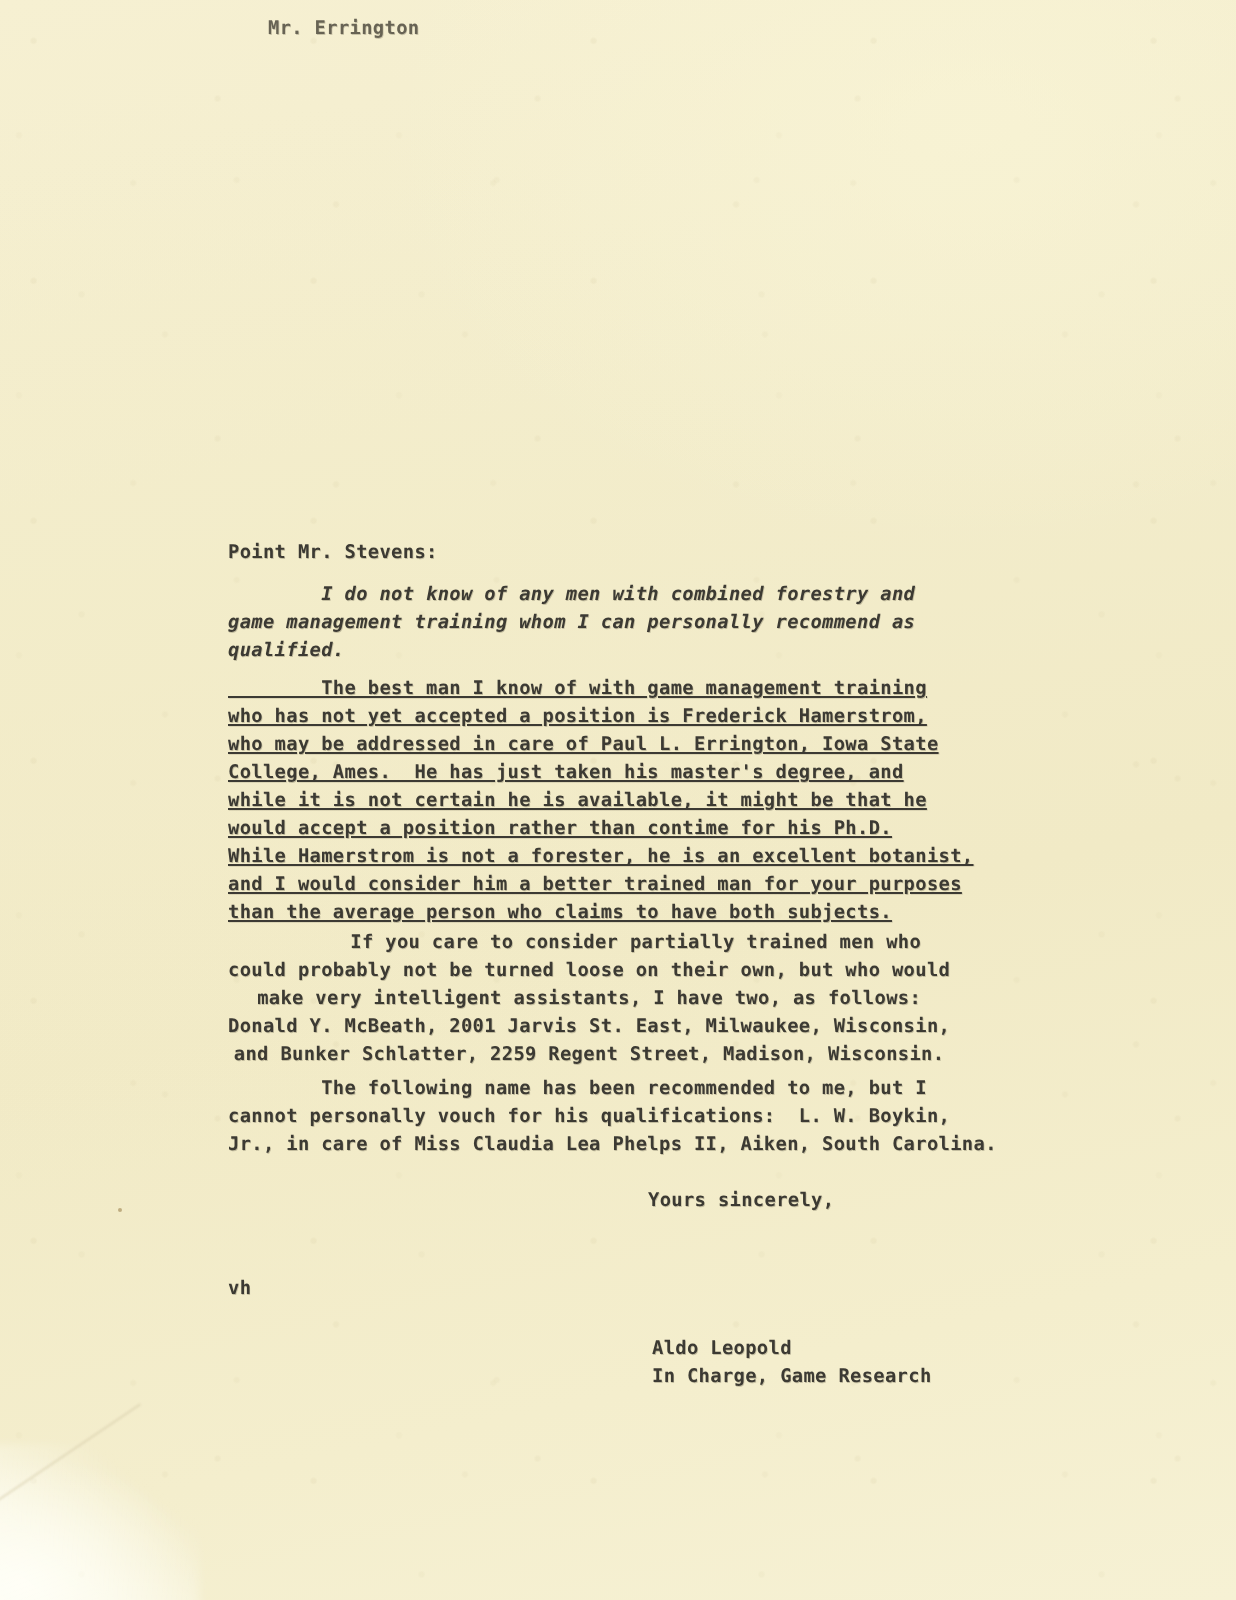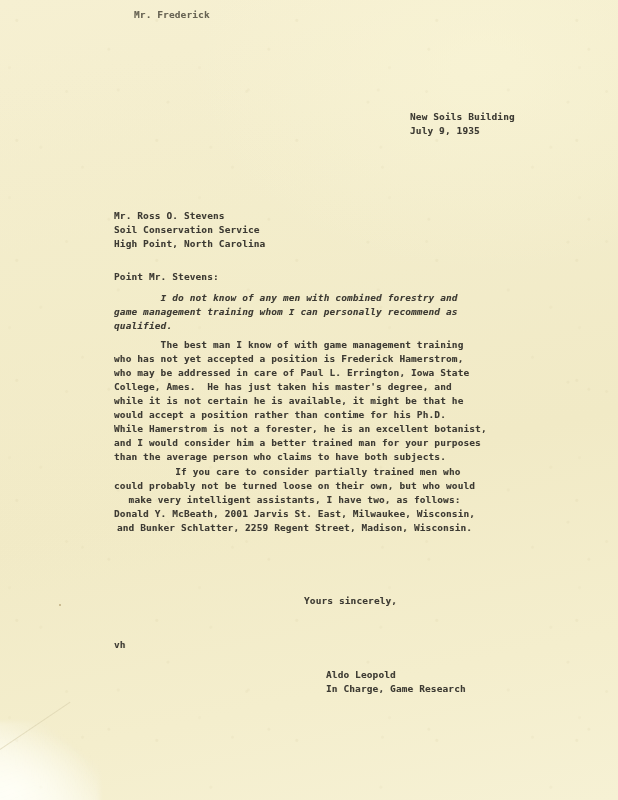--- a/index.html
+++ b/index.html
@@ -98,45 +98,40 @@
     color: #5c584a;
     font-weight: bold;
     opacity: 0.92;
   }
 
   #routing      { left: 134px; top: 8px;  }
   #letterhead   { left: 410px; top: 110px; }
   #inside-addr  { left: 114px; top: 209px; }
   #salutation   { left: 114px; top: 270px; }
   #para-1       { left: 114px; top: 291px; font-style: italic; }
-  #para-2       { left: 114px; top: 338px; }
+  #para-2       { left: 114px; top: 338px; text-decoration: underline; }
   #para-3       { left: 114px; top: 465px; text-align: center; }
   #para-4       { left: 114px; top: 538px; }
-  #closing      { left: 304px; top: 594px; }
+  #closing      { left: 324px; top: 594px; }
   #signature    { left: 326px; top: 668px; }
   #typist       { left: 114px; top: 638px; }
 </style>
 </head>
 <body>
 
 <div id="paper">
 
   <div id="grain"></div>
   <div id="curl"></div>
   <div id="curl-edge"></div>
   <div id="fleck"></div>
 
-  <div class="tw faint" id="routing">Mr. Frederick</div>
+  <div class="tw faint" id="routing">Mr. Errington</div>
 
-  <div class="tw" id="letterhead">New Soils Building
-July 9, 1935</div>
 
-  <div class="tw" id="inside-addr">Mr. Ross O. Stevens
-Soil Conservation Service
-High Point, North Carolina</div>
 
   <div class="tw" id="salutation">Point Mr. Stevens:</div>
 
   <div class="tw" id="para-1">        I do not know of any men with combined forestry and
 game management training whom I can personally recommend as
 qualified.</div>
 
   <div class="tw" id="para-2">        The best man I know of with game management training
 who has not yet accepted a position is Frederick Hamerstrom,
 who may be addressed in care of Paul L. Errington, Iowa State
@@ -146,20 +141,23 @@
 While Hamerstrom is not a forester, he is an excellent botanist,
 and I would consider him a better trained man for your purposes
 than the average person who claims to have both subjects.</div>
 
   <div class="tw" id="para-3">        If you care to consider partially trained men who
 could probably not be turned loose on their own, but who would
 make very intelligent assistants, I have two, as follows:
 Donald Y. McBeath, 2001 Jarvis St. East, Milwaukee, Wisconsin,
 and Bunker Schlatter, 2259 Regent Street, Madison, Wisconsin.</div>
 
+  <div class="tw" id="para-4">        The following name has been recommended to me, but I
+cannot personally vouch for his qualifications:  L. W. Boykin,
+Jr., in care of Miss Claudia Lea Phelps II, Aiken, South Carolina.</div>
 
   <div class="tw" id="closing">Yours sincerely,</div>
 
   <div class="tw" id="signature">Aldo Leopold
 In Charge, Game Research</div>
 
   <div class="tw" id="typist">vh</div>
 
 </div>
 

